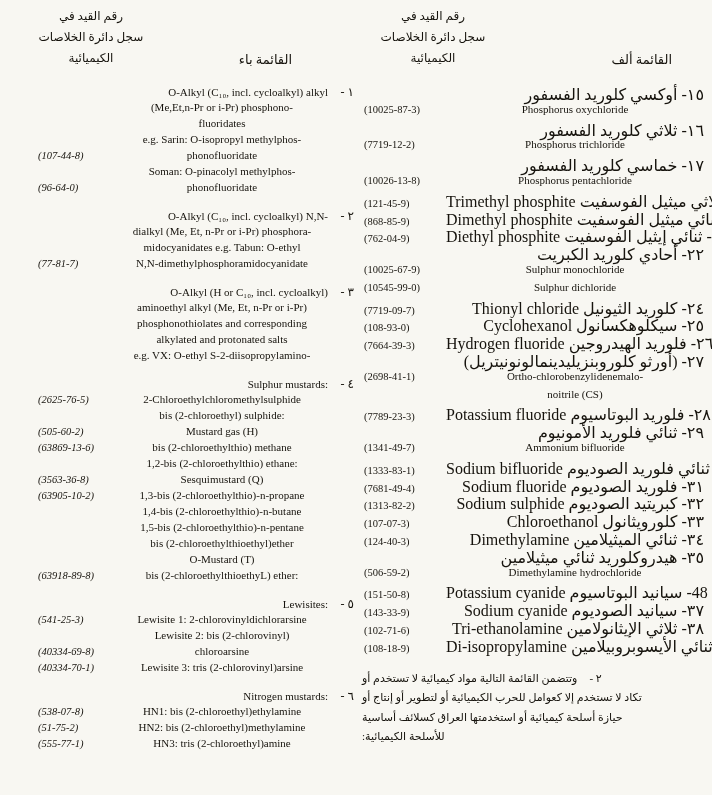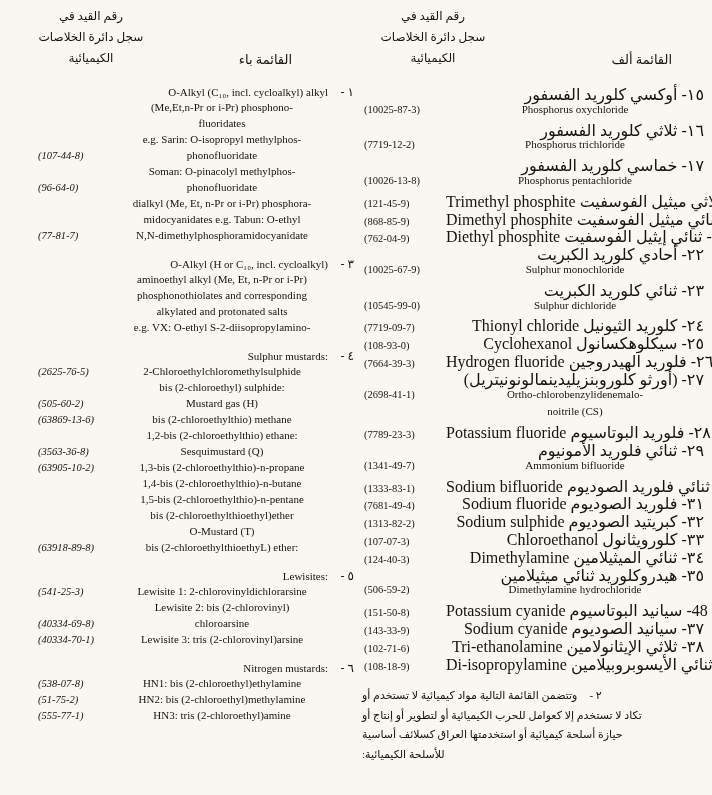--- a/index.html
+++ b/index.html
@@ -121,25 +121,20 @@
           <span class="cas"></span>
           <span class="txt al-r" dir="rtl">٢٢- أحادي كلوريد الكبريت</span>
           <span class="num" dir="rtl"></span>
         </div>
         <div class="row">
           <span class="cas">(10025-67-9)</span>
           <span class="txt al-c" dir="ltr">Sulphur monochloride</span>
           <span class="num" dir="rtl"></span>
         </div>
         <div class="row">
-          <span class="cas"></span>
-          <span class="txt al-r" dir="rtl">٢٣- ثنائي كلوريد الكبريت</span>
-          <span class="num" dir="rtl"></span>
-        </div>
-        <div class="row">
           <span class="cas">(10545-99-0)</span>
           <span class="txt al-c" dir="ltr">Sulphur dichloride</span>
           <span class="num" dir="rtl"></span>
         </div>
         <div class="row">
           <span class="cas">(7719-09-7)</span>
           <span class="txt al-r" dir="rtl">٢٤- كلوريد الثيونيل Thionyl chloride</span>
           <span class="num" dir="rtl"></span>
         </div>
         <div class="row">
@@ -284,20 +279,25 @@
         <div class="row">
           <span class="cas"></span>
           <span class="txt al-c" dir="ltr">Soman: O-pinacolyl methylphos-</span>
           <span class="num" dir="rtl"></span>
         </div>
         <div class="row">
           <span class="cas">(96-64-0)</span>
           <span class="txt al-c" dir="ltr">phonofluoridate</span>
           <span class="num" dir="rtl"></span>
         </div>
+        <div class="row sp">
+          <span class="cas"></span>
+          <span class="txt al-r" dir="ltr">O-Alkyl (C₁₀, incl. cycloalkyl) N,N-</span>
+          <span class="num" dir="rtl">٢ -</span>
+        </div>
         <div class="row">
           <span class="cas"></span>
           <span class="txt al-c" dir="ltr">dialkyl (Me, Et, n-Pr or i-Pr) phosphora-</span>
           <span class="num" dir="rtl"></span>
         </div>
         <div class="row">
           <span class="cas"></span>
           <span class="txt al-c" dir="ltr">midocyanidates e.g. Tabun: O-ethyl</span>
           <span class="num" dir="rtl"></span>
         </div>

